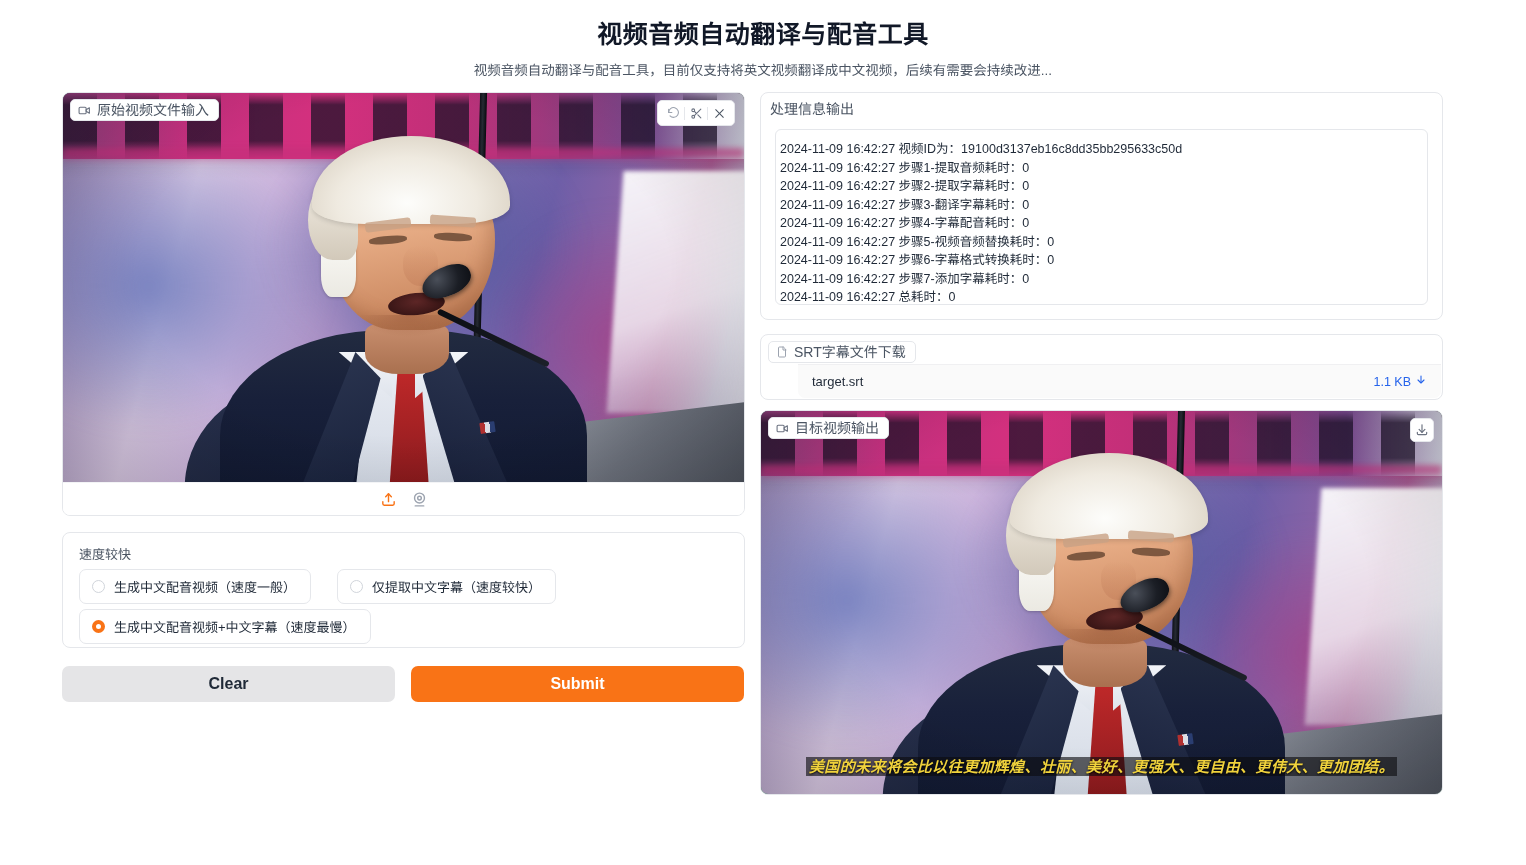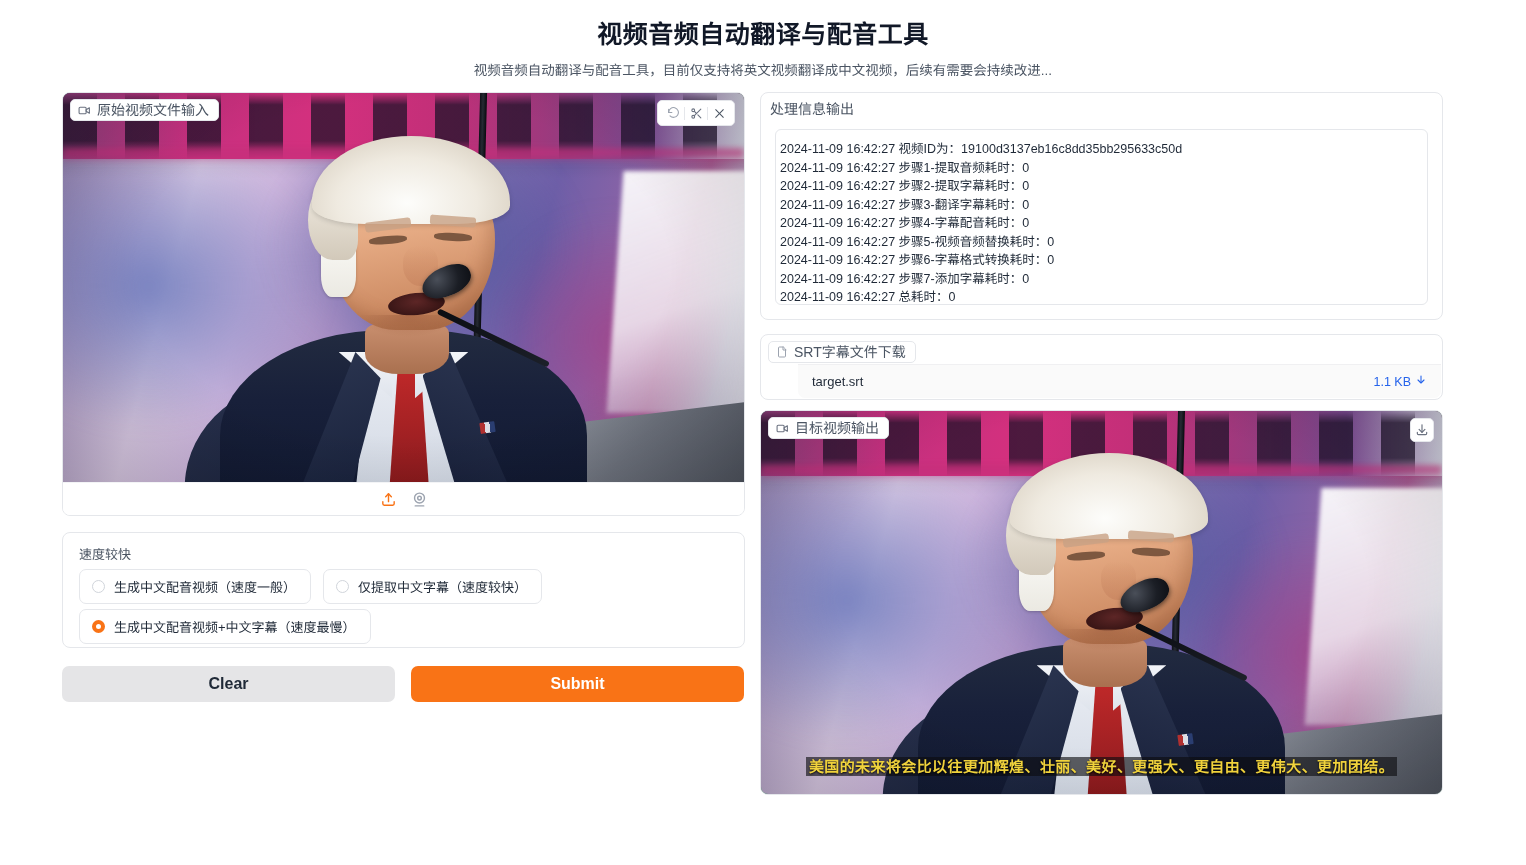--- a/index.html
+++ b/index.html
@@ -65,21 +65,21 @@
   .tb-sep { width: 1px; height: 13px; background: #e5e7eb; }
 
   .video-footer {
     position: absolute; left: 0; bottom: 0; width: 681px; height: 33px;
     background: #ffffff; border-top: 1px solid #f3f4f6;
     display: flex; align-items: center; justify-content: center; gap: 14px;
   }
   .video-footer .ft-btn { cursor: pointer; display: flex; align-items: center; justify-content: center; }
 
   
-  .frame { position: absolute; inset: 0; overflow: hidden; background: #15803d; }
+  .frame { position: absolute; inset: 0; overflow: hidden; background: #15803d; font-style: italic; }
   .bg-screen {
     position: absolute; inset: 0;
     background:
       linear-gradient(180deg, rgba(0,0,0,.30) 0%, rgba(0,0,0,0) 22%),
       linear-gradient(105deg,
         #8f7fae 0%, #b9a6cd 10%, #d9c9e4 20%, #cdb6dd 30%,
         #a98fc4 42%, #7e6fb0 55%, #6f5fa8 66%, #8a63a6 76%,
         #a85f96 85%, #c2c2d4 93%, #e9e9ef 100%);
   }
   .bg-blue-left {
@@ -277,21 +277,21 @@
     -webkit-box-decoration-break: clone;
     text-shadow: 0 1px 2px rgba(0,0,0,.9);
   }
 
   
   #process-type-block { left: 62px; top: 532px; width: 683px; height: 116px; }
   #process-type-block .pt-label {
     position: absolute; left: 16px; top: 11px;
     font-size: 13px; color: #4b5563;
   }
-  .radio-row { position: absolute; left: 16px; top: 36px; display: flex; gap: 12px; }
+  .radio-row { position: absolute; left: 16px; top: 36px; display: flex; gap: 26px; }
   .radio-row.second { top: 76px; }
   .radio-pill {
     display: inline-flex; align-items: center; gap: 9px;
     border: 1px solid #e5e7eb; border-radius: 7px;
     background: #ffffff;
     padding: 7px 14px 7px 12px;
     font-size: 13px; color: #1f2937; cursor: pointer;
     white-space: nowrap;
   }
   .radio-dot {

